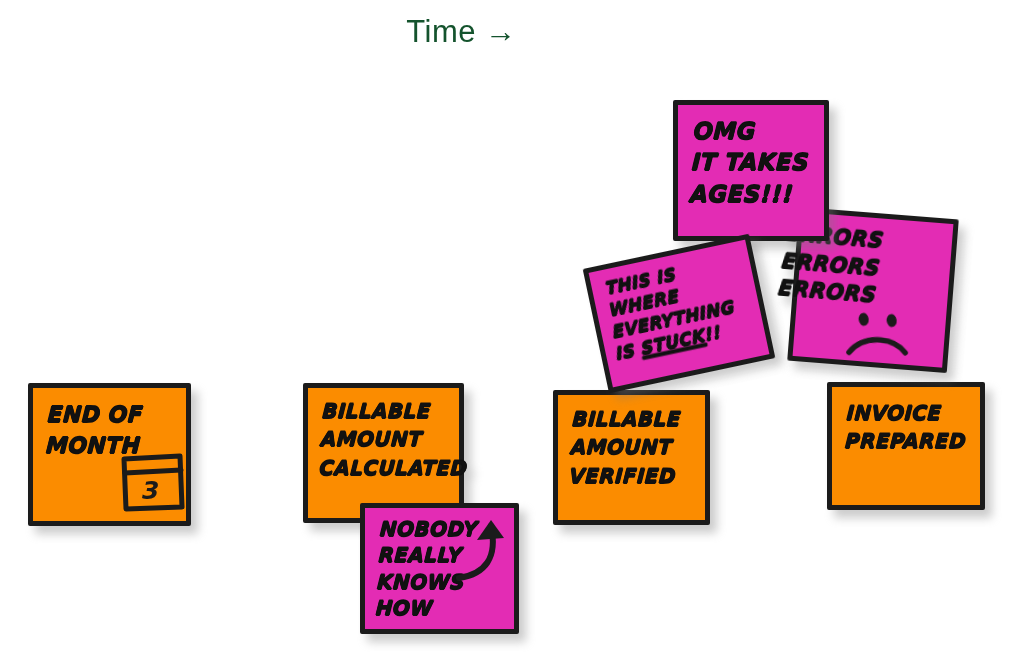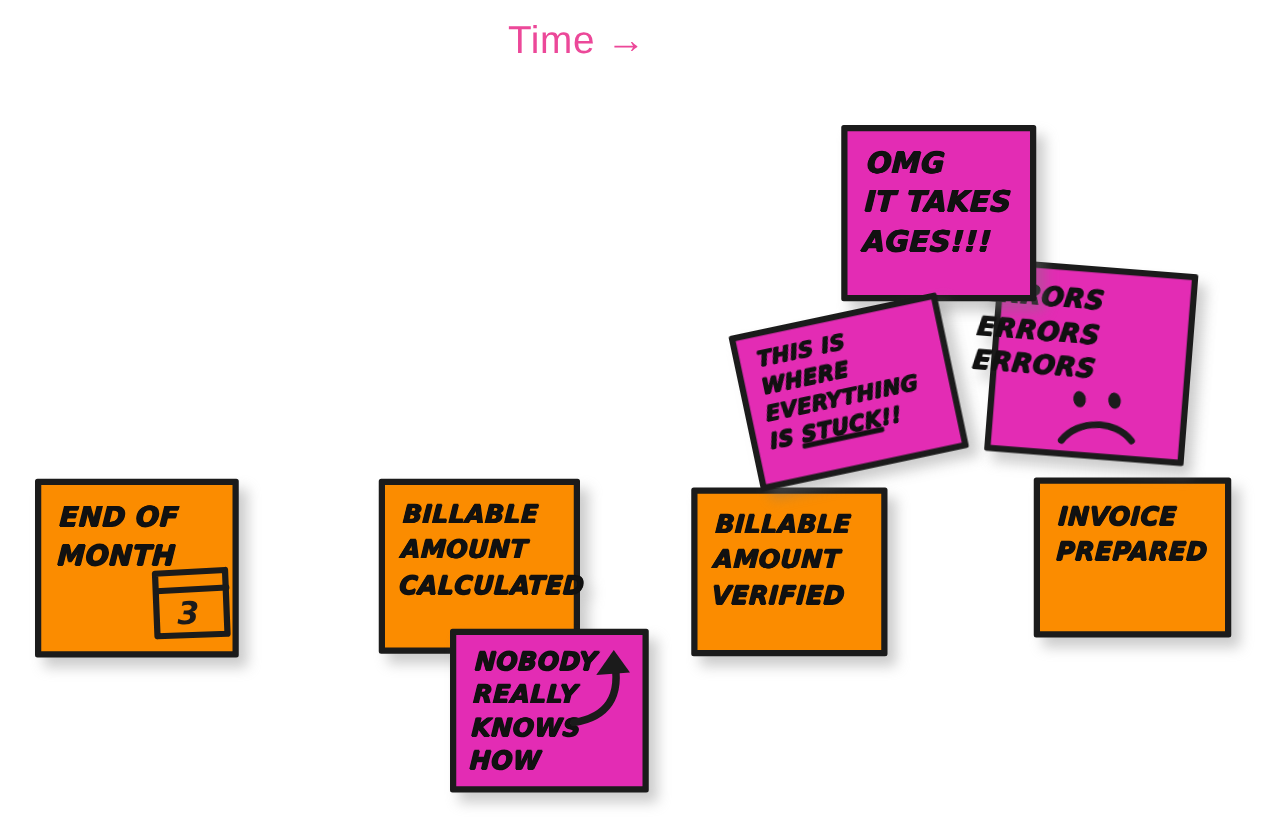--- a/index.html
+++ b/index.html
@@ -25,21 +25,21 @@
   
   .diagram-title {
     position: absolute;
     left: 0;
     top: 14px;
     width: 1023px;
     text-align: center;
     font-family: "Liberation Sans", sans-serif;
     font-size: 31px;
     font-weight: 400;
-    color: #ec4899;
+    color: #14532d;
     letter-spacing: 0.5px;
     white-space: pre;
   }
   .title-inner {
     display: inline-block;
     margin-left: -100px;
   }
 
   
   .note {

